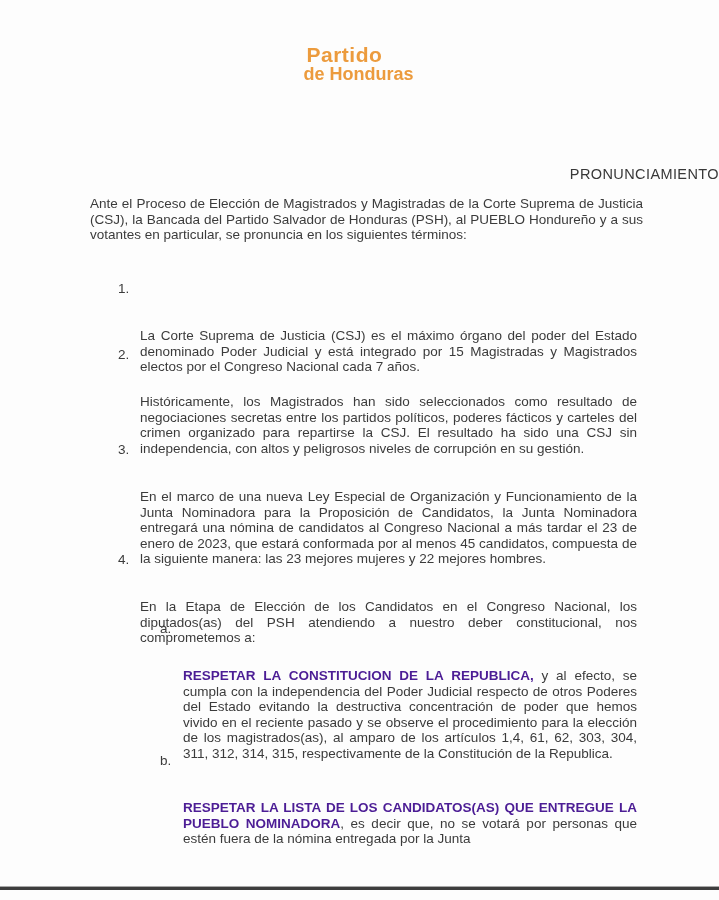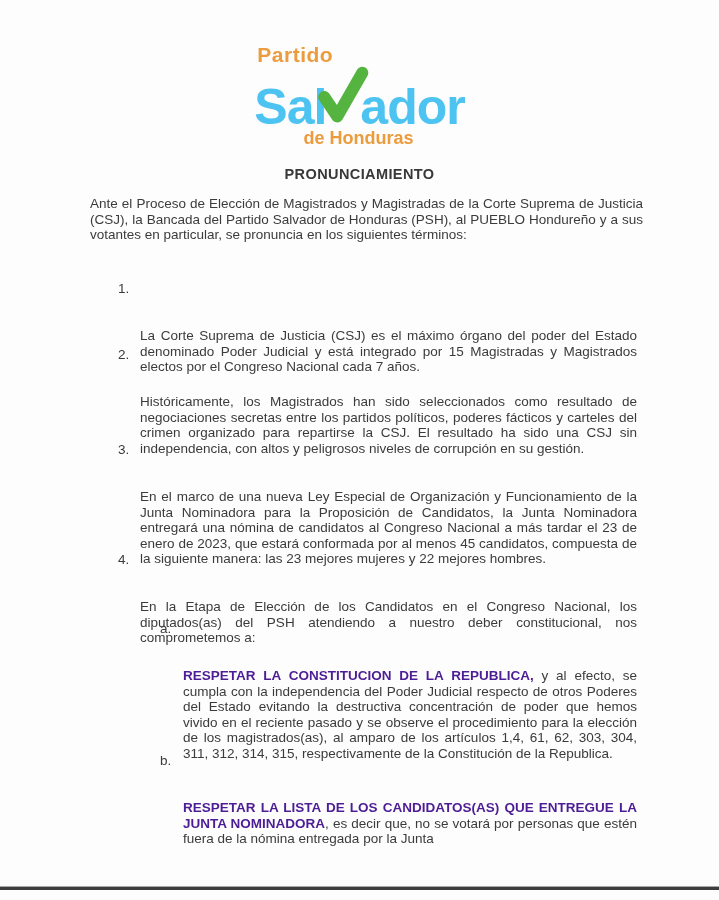--- a/index.html
+++ b/index.html
@@ -33,22 +33,22 @@
     letter-spacing:-1px;
   }
   .check-icon{width:52px;height:60px;margin:0 -8px 4px -10px;display:block;}
   .logo-tagline{
     color:var(--orange);font-weight:bold;font-size:18px;line-height:18px;
     text-align:center;margin-top:-1px;padding-right:2px;
   }
 
   
   .doc-title{
-    top:166px;left:0;width:719px;text-align:center;
-    font-weight:bold;font-size:14.5px;letter-spacing:.4px;color:#383838;
+    top:166px;left:0;width:719px;text-align:right;
+    font-weight:normal;font-size:14.5px;letter-spacing:.4px;color:#383838;
   }
   .body-text{
     font-size:13.5px;line-height:15.5px;text-align:justify;color:var(--text);
   }
   .intro{top:196px;left:90px;width:553px;}
 
   .list-item{display:flex;}
   .num-col{flex:none;width:22px;font-size:13.5px;line-height:15.5px;}
   .txt-col{flex:1;margin-top:47px;}
   .item-1{top:281px;left:118px;width:519px;}
@@ -67,27 +67,20 @@
     border-top:1px solid #a8a8a8;background:#3d3d3d;
   }
 </style>
 </head>
 <body>
 
 <div class="page">
 
   <div class="abs logo">
     <div class="logo-partido">Partido</div>
-    <div class="logo-salvador">
-      <span class="sal-seg">Sal</span>
-      <svg class="check-icon" viewBox="0 0 56 60" aria-hidden="true">
-        <path d="M8 31 L22 52 L49 5" fill="none" stroke="var(--green)" stroke-width="13" stroke-linecap="round" stroke-linejoin="round"></path>
-      </svg>
-      <span class="sal-seg">ador</span>
-    </div>
     <div class="logo-tagline">de Honduras</div>
   </div>
 
   <div class="abs doc-title">PRONUNCIAMIENTO</div>
 
   <div class="abs body-text intro">Ante el Proceso de Elección de Magistrados y Magistradas de la Corte Suprema de Justicia (CSJ), la Bancada del Partido Salvador de Honduras (PSH), al PUEBLO Hondureño y a sus votantes en particular, se pronuncia en los siguientes términos:</div>
 
   <div class="abs list-item item-1">
     <span class="num-col">1.</span>
     <div class="txt-col body-text">La Corte Suprema de Justicia (CSJ) es el máximo órgano del poder del Estado denominado Poder Judicial y está integrado por 15 Magistradas y Magistrados electos por el Congreso Nacional cada 7 años.</div>
@@ -108,18 +101,18 @@
     <div class="txt-col body-text">En la Etapa de Elección de los Candidatos en el Congreso Nacional, los diputados(as) del PSH atendiendo a nuestro deber constitucional, nos comprometemos a:</div>
   </div>
 
   <div class="abs list-item sub-a">
     <span class="sub-col">a.</span>
     <div class="txt-col body-text"><b>RESPETAR LA CONSTITUCION DE LA REPUBLICA,</b><span> y al efecto, se cumpla con la independencia del Poder Judicial respecto de otros Poderes del Estado evitando la destructiva concentración de poder que hemos vivido en el reciente pasado y se observe el procedimiento para la elección de los magistrados(as), al amparo de los artículos 1,4, 61, 62, 303, 304, 311, 312, 314, 315, respectivamente de la Constitución de la Republica.</span></div>
   </div>
 
   <div class="abs list-item sub-b">
     <span class="sub-col">b.</span>
-    <div class="txt-col body-text"><b>RESPETAR LA LISTA DE LOS CANDIDATOS(AS) QUE ENTREGUE LA JUNTA NOMINADORA</b><span>, es decir que, no se votará por personas que estén fuera de la nómina entregada por la Junta</span></div>
+    <div class="txt-col body-text"><b>RESPETAR LA LISTA DE LOS CANDIDATOS(AS) QUE ENTREGUE LA PUEBLO NOMINADORA</b><span>, es decir que, no se votará por personas que estén fuera de la nómina entregada por la Junta</span></div>
   </div>
 
   <div class="abs bottom-edge"></div>
 
 </div>
 
 </body></html>

